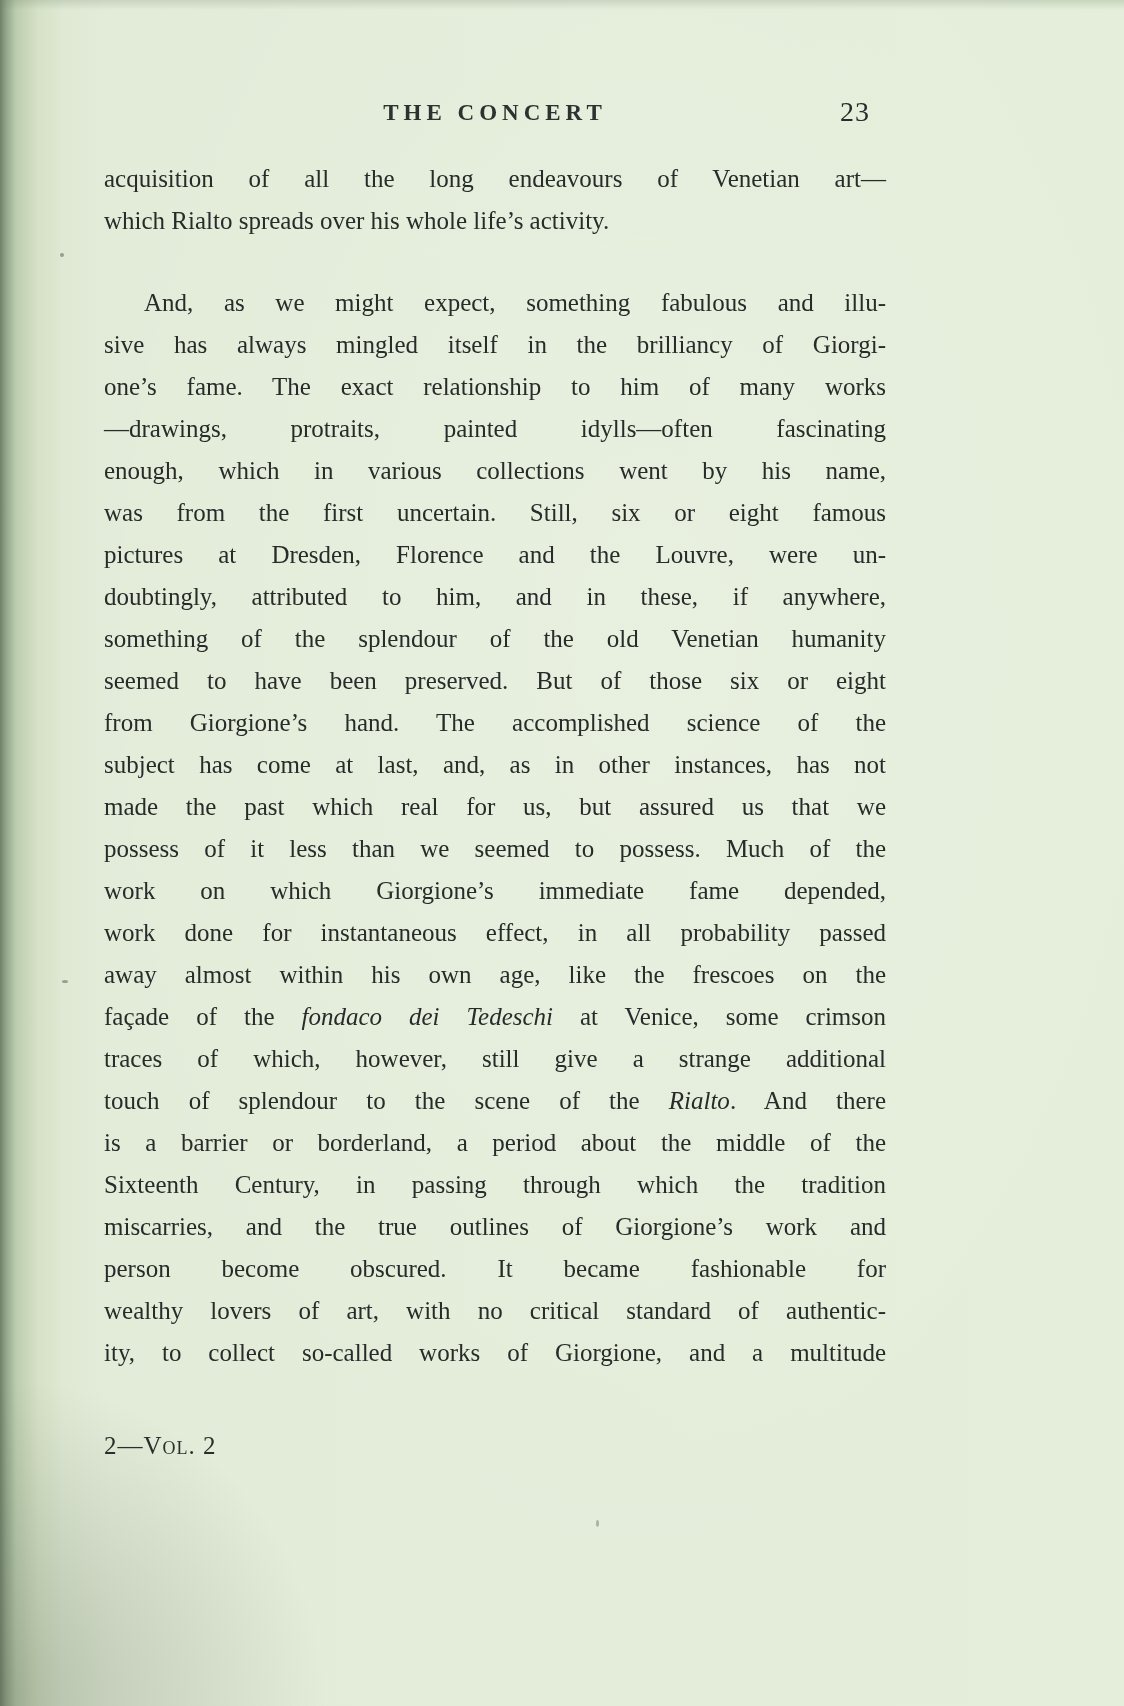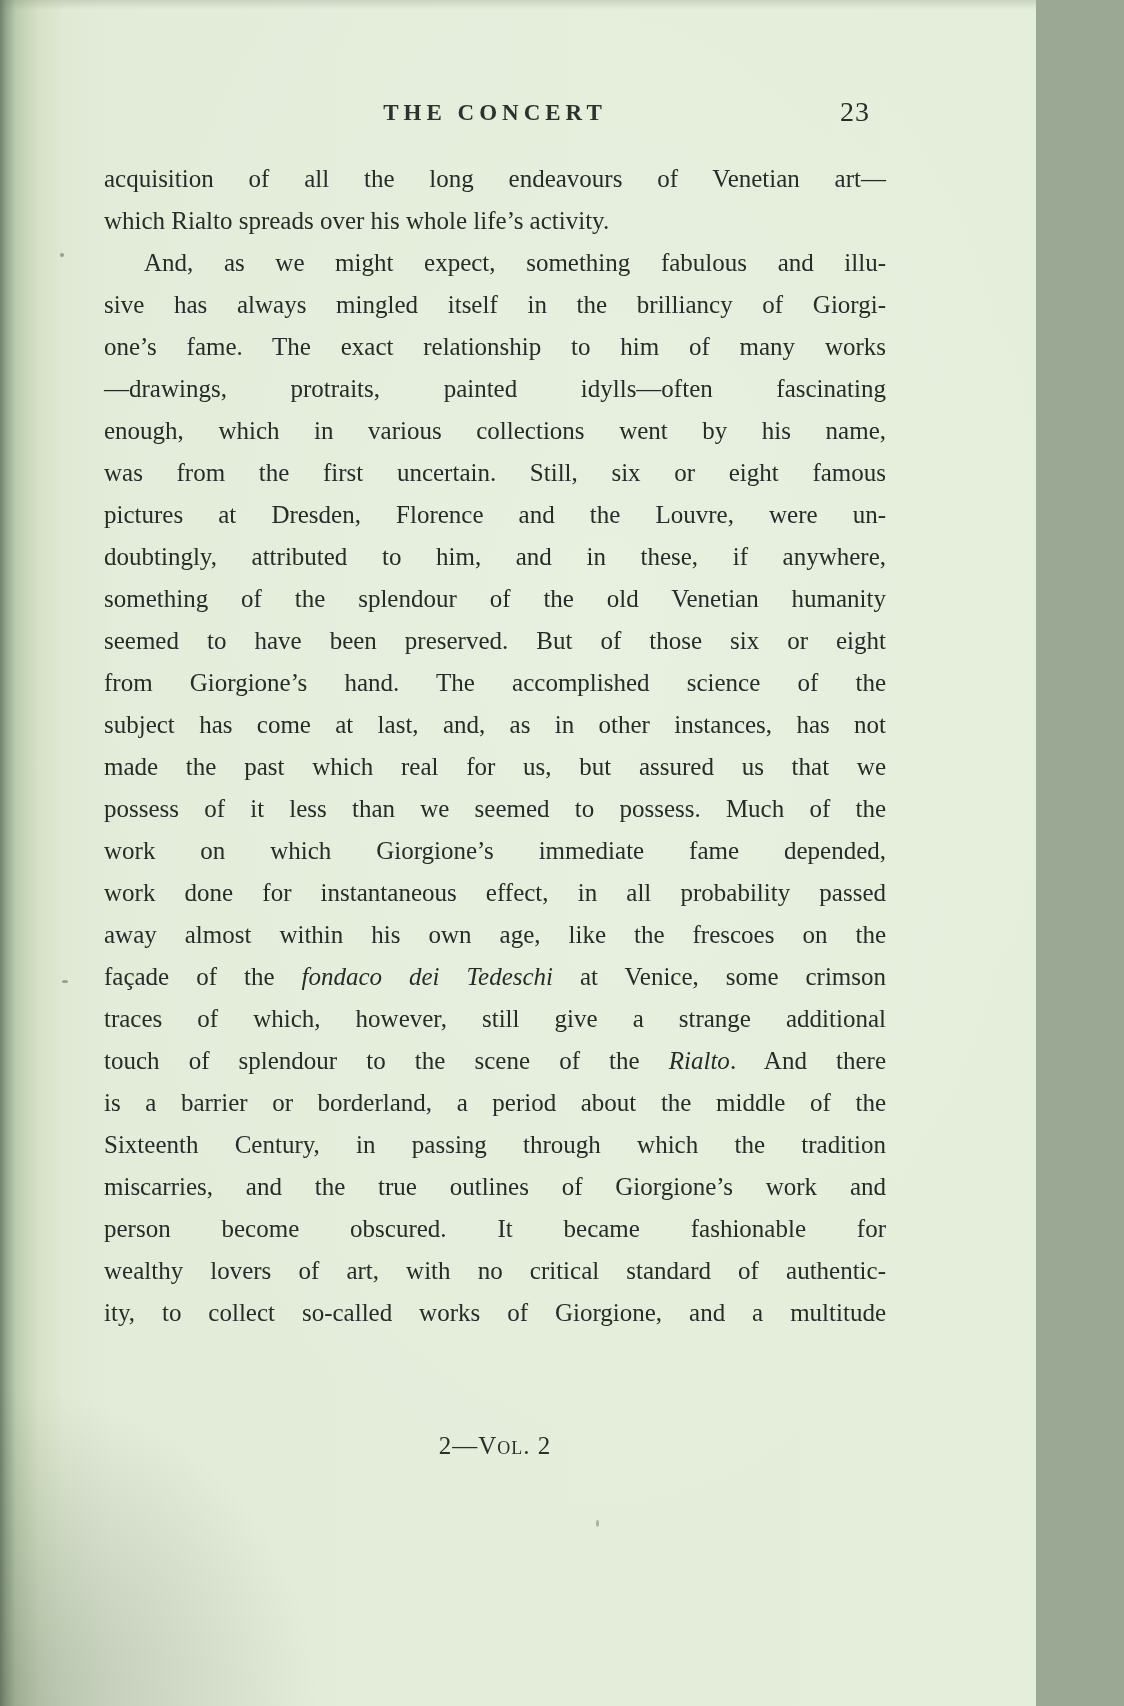--- a/index.html
+++ b/index.html
@@ -1,18 +1,18 @@
 <!DOCTYPE html>
 <html><head>
 <meta charset="utf-8">
 <style>
   html, body { margin: 0; padding: 0; background: #9aa894; }
   .page {
     position: relative;
-    width: 1036px;
+    width: 1124px;
     height: 1706px;
     overflow: hidden;
     font-family: "Liberation Serif", "DejaVu Serif", serif;
     color: #272c2b;
     background:
       linear-gradient(180deg, rgba(110,125,100,0.22) 0px, rgba(110,125,100,0) 10px),
       radial-gradient(circle at 0% 100%, rgba(80,95,72,0.30), rgba(80,95,72,0) 16%),
       radial-gradient(ellipse at 58% 38%, rgba(255,255,255,0.16), rgba(255,255,255,0) 65%),
       linear-gradient(90deg, #70806a 0px, #93a68b 6px, #bccdaf 16px, #d6e1c6 38px, #dfe9d4 64px, #e3ecd9 110px, #e4eeda 100%);
   }
@@ -46,28 +46,28 @@
     width: 782px;
     font-size: 25px;
     line-height: 42px;
   }
   .line {
     text-align: justify;
     text-align-last: justify;
     -moz-text-align-last: justify;
   }
   .line.no-justify { text-align-last: left; -moz-text-align-last: left; }
-  .line.indent { text-indent: 40px; }
+  .line.indent { text-indent: 40px; margin-top: 40px; }
   .line .italic { font-style: italic; font-family: Liberation Serif, serif; }
   .footer {
     position: absolute;
     left: 104px;
     top: 1432px;
     width: 782px;
-    text-align: center;
+    text-align: left;
     font-size: 25px;
     font-variant: small-caps;
     letter-spacing: 1px;
     color: #2a2f2e;
   }
   .speck {
     position: absolute;
     background: rgba(60, 72, 58, 0.45);
     border-radius: 50%;
   }

